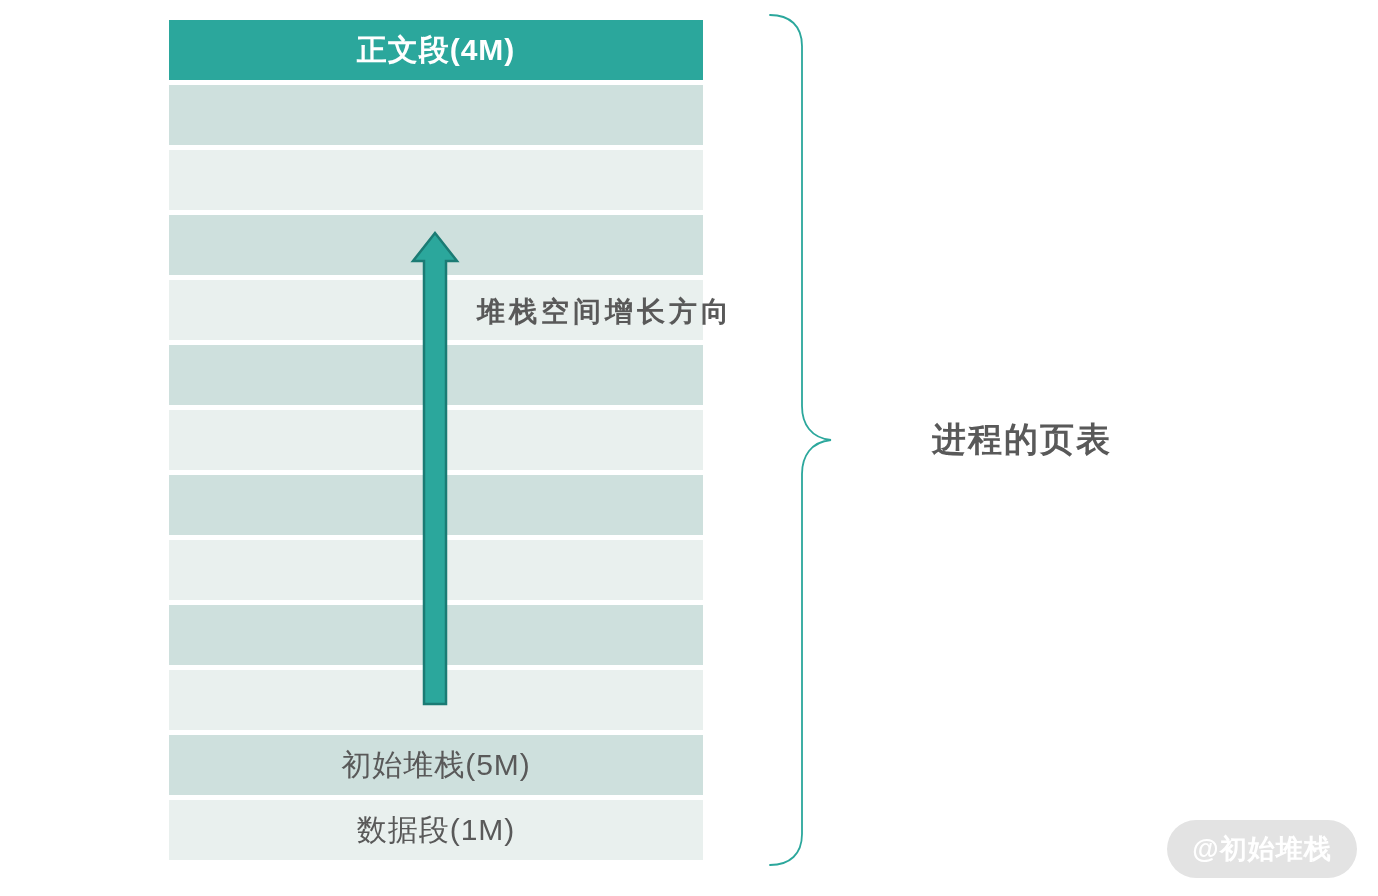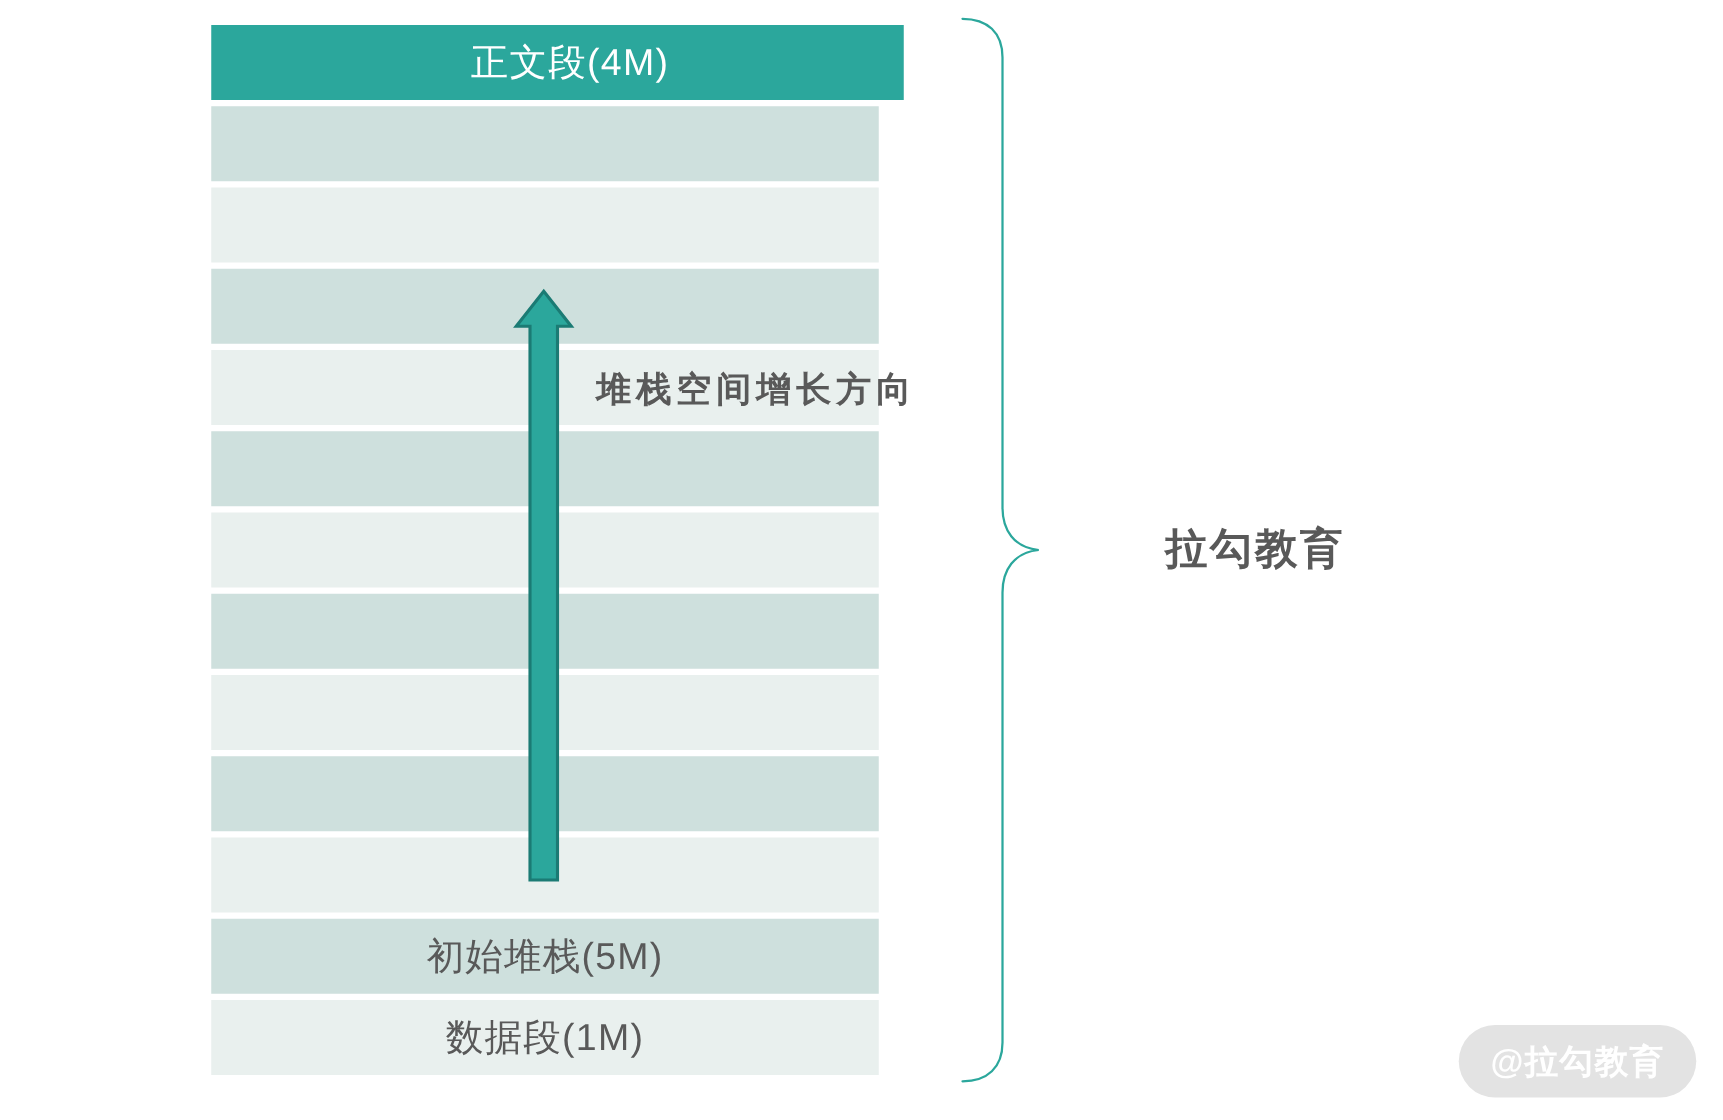--- a/index.html
+++ b/index.html
@@ -24,22 +24,21 @@
     display: flex;
     align-items: center;
     justify-content: center;
     font-size: 30px;
     color: var(--text-gray, #595959);
     letter-spacing: 1px;
   }
   .row.header {
     background: var(--teal, #2BA79C);
     color: #ffffff;
-    font-weight: normal;
-    padding-left: 20px;
+    font-weight: bold;
   }
   .row.dark  { background: var(--row-dark, #CEE0DD); }
   .row.light { background: var(--row-light, #E9F0EE); }
 
   svg.overlay {
     position: absolute;
     left: 0; top: 0;
     pointer-events: none;
   }
 
@@ -116,19 +115,19 @@
              C 790 15 802 26 802 46
              L 802 406
              C 802 424 811 438 831 440
              C 811 442 802 456 802 474
              L 802 834
              C 802 854 790 865 770 865" fill="none" stroke="var(--teal, #2BA79C)" stroke-width="1.8" stroke-linecap="round"></path>
   </svg>
 
   <div class="arrow-label">堆栈空间增长方向</div>
 
-  <div class="brace-label">拉勾教育</div>
+  <div class="brace-label">进程的页表</div>
 
   <div class="watermark">
-    <span>@拉勾教育</span>
+    <span>@初始堆栈</span>
   </div>
 
 </div>
 
 </body></html>

